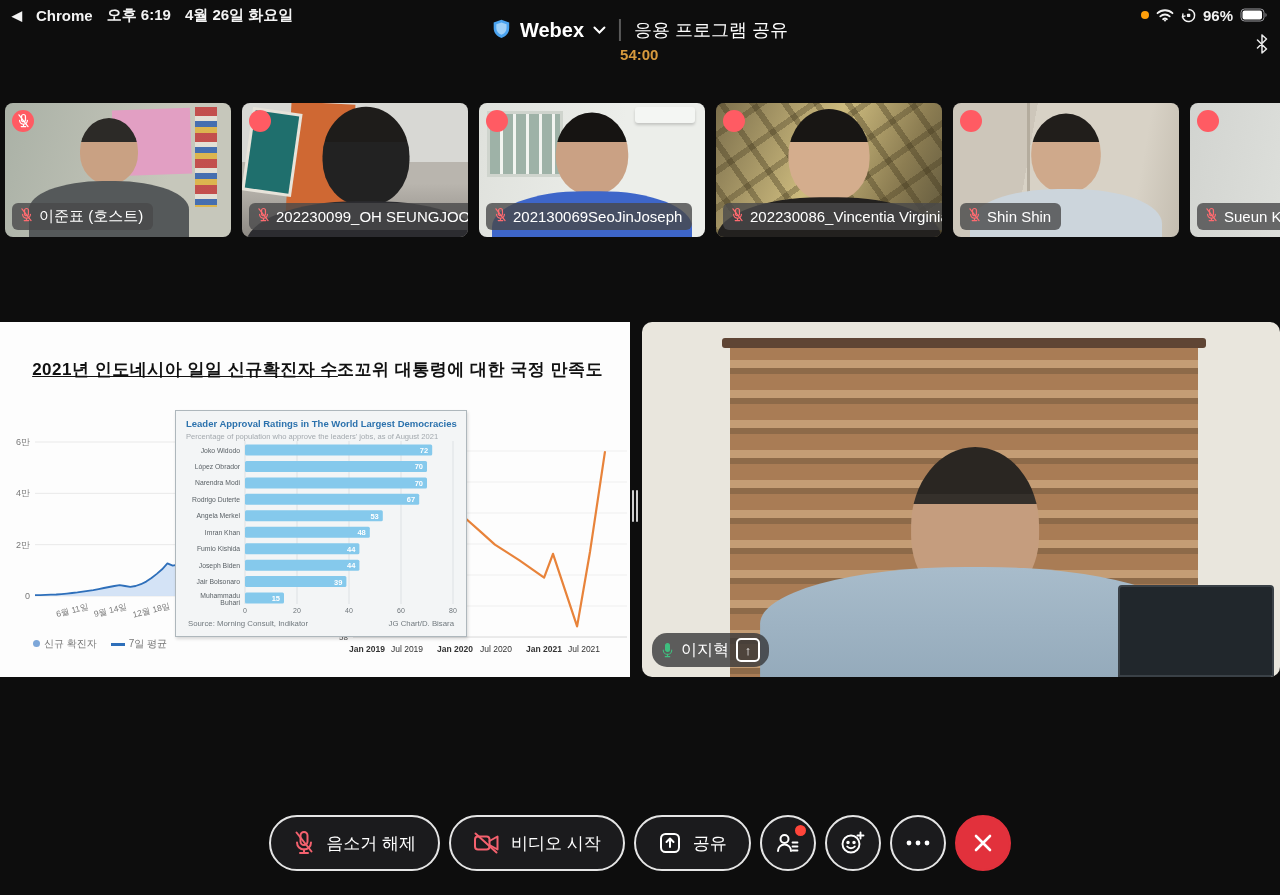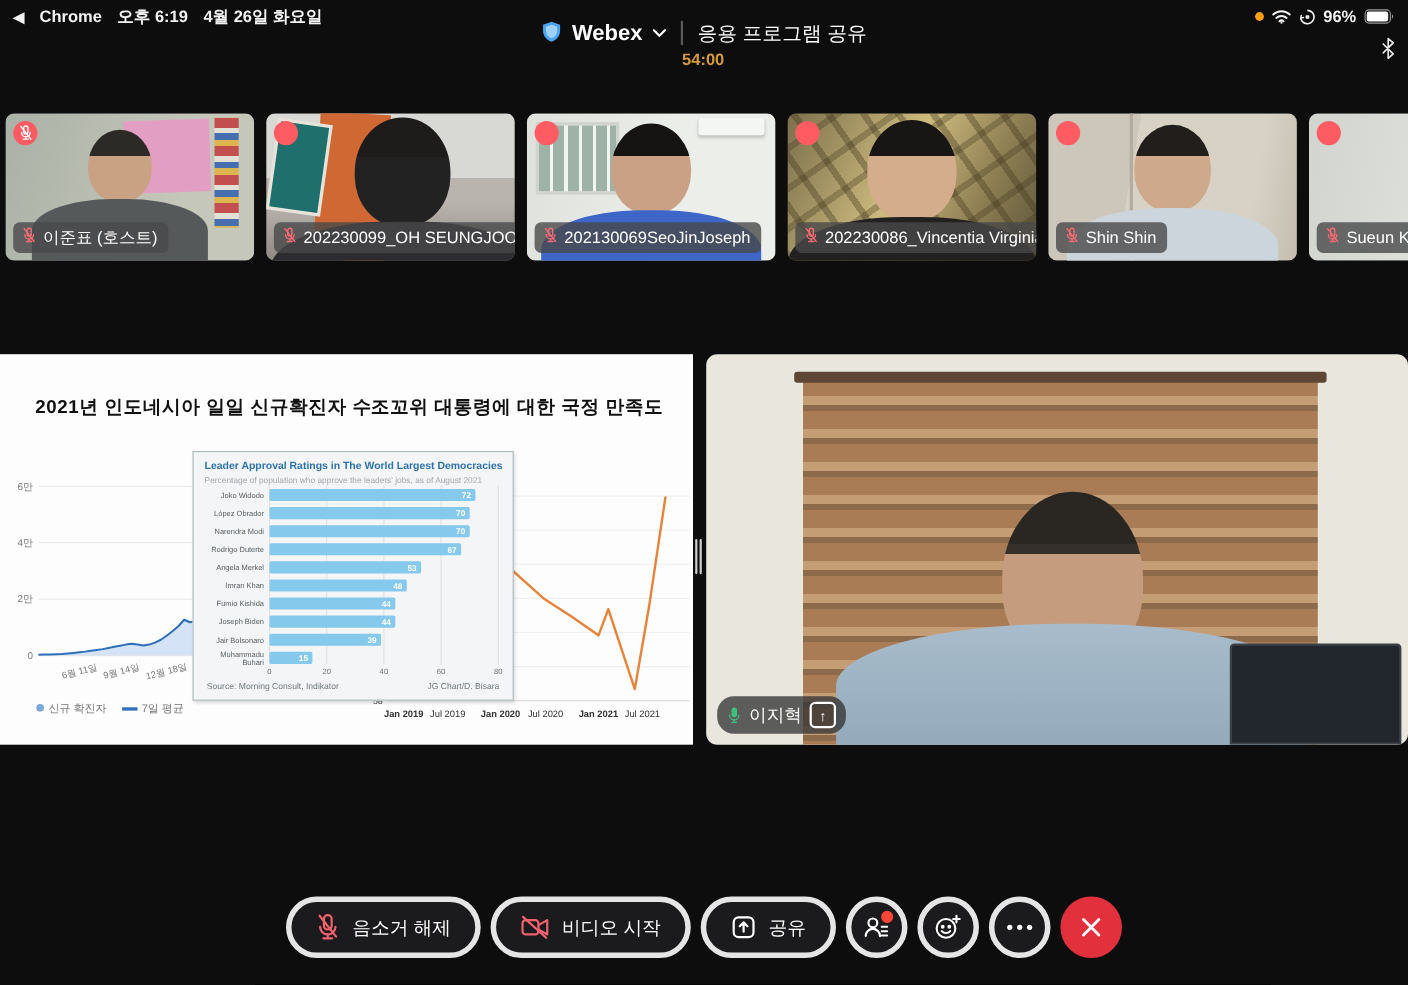--- a/index.html
+++ b/index.html
@@ -73,21 +73,21 @@
   .p5 .scene{background:linear-gradient(100deg,#cdc6ba 0 34%,#d8d2c6 34% 80%,#c4bdb0);}
   .p5 .decor::before{content:"";position:absolute;left:74px;top:0;width:3px;height:134px;background:#b4ac9e;}
   .p5 .person{--hair:#211e1b;--skin:#cfa98b;--shirt:#ccd5dc;transform:translateX(-50%) scale(1.2);bottom:-14px;}
   .p6 .scene{background:linear-gradient(100deg,#d2d4d0,#e0e2de 60%);}
   .p6 .person{--hair:#31353a;--skin:#31353a;--shirt:#383d43;left:88%;bottom:-40px;transform:translateX(-50%) scale(1.3);}
 
   
   .main-row{position:absolute;top:322px;left:0;width:1280px;height:355px;}
   .shared{position:absolute;left:0;top:0;width:630px;height:355px;background:#fdfdfd;color:#111;}
   .title-left{position:absolute;left:20px;top:36px;width:330px;text-align:center;
-              font-size:17px;font-weight:700;letter-spacing:.5px;}
+              font-size:17px;font-weight:700;letter-spacing:.5px;text-decoration:underline;}
   .title-right{position:absolute;left:335px;top:36px;width:270px;text-align:center;
                font-size:17px;font-weight:700;letter-spacing:.5px;}
   #covid-svg{position:absolute;left:0;top:80px;}
   .covid-legend{position:absolute;left:33px;top:315px;font-size:10px;color:#777;
                 display:flex;align-items:center;gap:14px;justify-content:flex-end;}
   .lg-dot{display:inline-block;width:7px;height:7px;border-radius:50%;background:#7da7d9;margin-right:4px;}
   .lg-line{display:inline-block;width:14px;height:3px;background:#2e6fba;margin-right:4px;vertical-align:middle;}
   #approval-svg{position:absolute;left:335px;top:118px;}
   .bar-panel{position:absolute;left:175px;top:88px;width:290px;height:225px;background:#f3f5f6;
              border:1px solid #aeb7bc;box-shadow:1px 2px 3px rgba(0,0,0,.15);}
@@ -114,21 +114,21 @@
   .monitor{position:absolute;right:6px;bottom:0;width:152px;height:88px;background:#21272c;
            border:2px solid #3a4147;border-radius:4px 4px 0 0;}
   .sp-pill{position:absolute;left:10px;bottom:10px;display:flex;align-items:center;gap:7px;
            background:rgba(52,52,54,.78);border-radius:15px;padding:5px 9px;font-size:16px;color:#fff;}
   .share-box{display:inline-flex;align-items:center;justify-content:center;width:20px;height:20px;
              border:2px solid #fff;border-radius:5px;font-size:13px;font-weight:700;line-height:1;}
 
   
   .toolbar{position:absolute;left:0;right:0;top:815px;display:flex;justify-content:center;
            align-items:center;gap:9px;}
-  .pill,.circlebtn{height:56px;background:#1b1b1d;border:5px solid #e5e5e5;color:#fff;
+  .pill,.circlebtn{height:56px;background:#1b1b1d;border:2px solid #e5e5e5;color:#fff;
            display:flex;align-items:center;justify-content:center;cursor:pointer;
            font-family:"Liberation Sans",sans-serif;font-size:17px;}
   .pill{border-radius:28px;padding:0 22px;gap:11px;}
   .circlebtn{width:56px;border-radius:50%;position:relative;padding:0;}
   .circlebtn.close{background:#e2313c;border-color:#e2313c;}
   .reddot{position:absolute;top:6px;right:6px;width:11px;height:11px;border-radius:50%;
           background:#ff453a;border:2px solid #1b1b1d;}
   .icred{color:#f4616e;display:flex;}
   .icwhite{color:#fff;display:flex;}
 </style>

